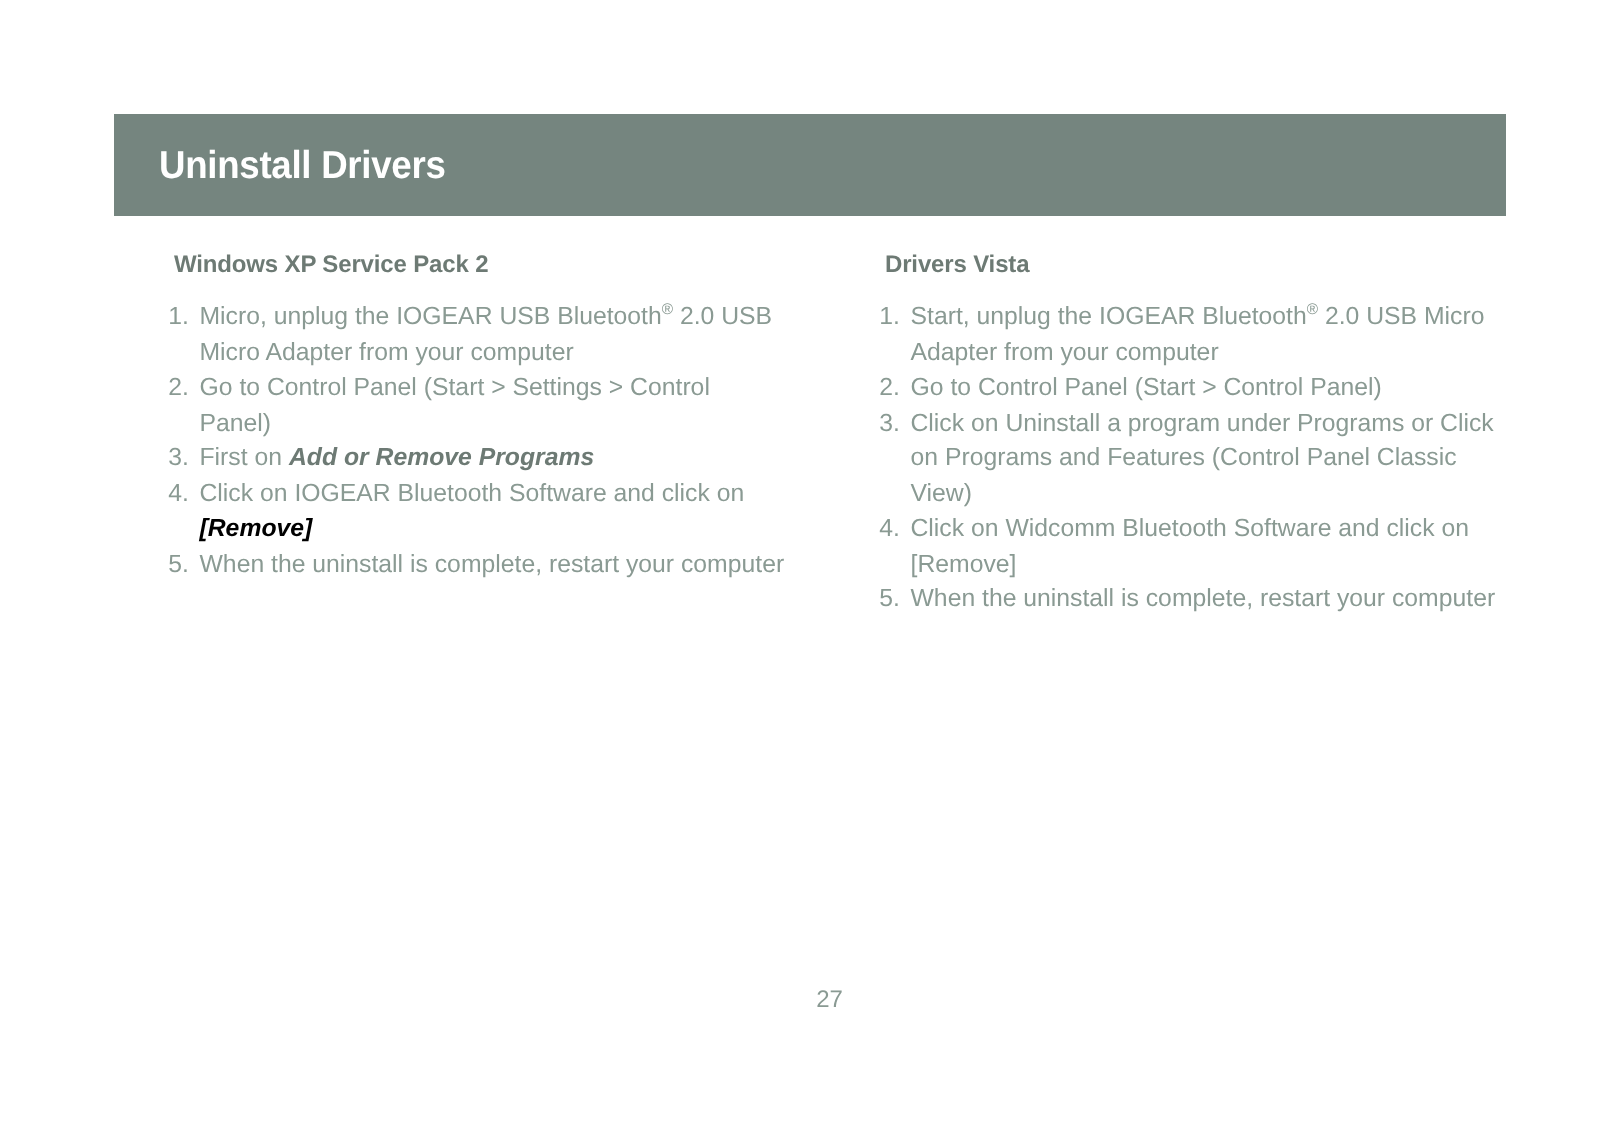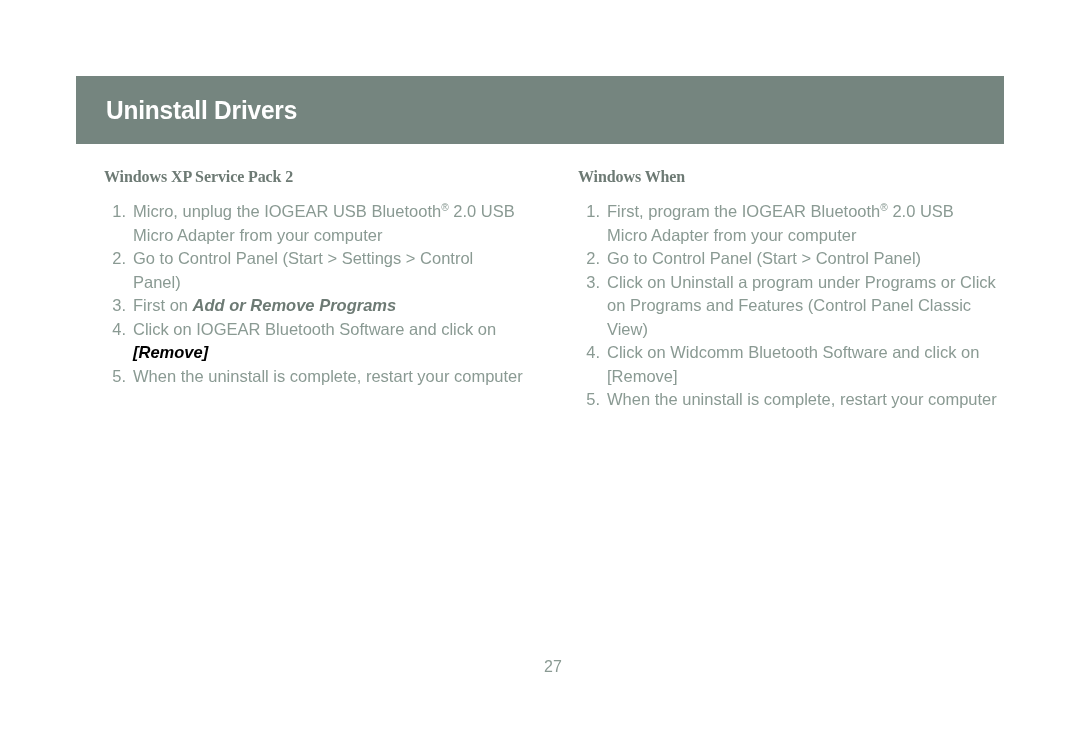--- a/index.html
+++ b/index.html
@@ -63,25 +63,25 @@
   }
   .col {
     position: absolute;
     top: 0;
   }
   .col-left  { left: 104px; width: 420px; }
   .col-right { left: 578px; width: 420px; }
 
   .col-heading {
     color: #6d7a74;
-    font-family: Liberation Serif, serif;
+    font-family: Liberation Sans, sans-serif;
     font-weight: bold;
     font-size: 16px;
     letter-spacing: -0.1px;
-    margin: 0 0 14px 0;
+    margin: 0 0 14px 12px;
     white-space: nowrap;
   }
 
   ol.steps {
     list-style: none;
     margin: 0;
     padding: 0;
     color: #8a9a93;
     font-family: "Liberation Sans", sans-serif;
     font-size: 16.5px;
@@ -158,25 +158,25 @@
             <span class="txt"><span>Click on IOGEAR Bluetooth Software and click on </span><span class="b" style="color: #000000;">[Remove]</span></span>
           </li>
           <li>
             <span class="num">5.</span>
             <span class="txt"><span>When the uninstall is complete, restart your computer</span></span>
           </li>
         </ol>
     </div>
 
     <div class="col col-right">
-      <h2 class="col-heading" style="color: rgb(109, 122, 116);">Windows When</h2>
+      <h2 class="col-heading" style="color: rgb(109, 122, 116);">Drivers Vista</h2>
       <ol class="steps" style="color: rgb(138, 154, 147);">
           <li>
             <span class="num">1.</span>
-            <span class="txt"><span>First, program the IOGEAR Bluetooth</span><sup class="reg">®</sup><span> 2.0 USB Micro Adapter from your computer</span></span>
+            <span class="txt"><span>Start, unplug the IOGEAR Bluetooth</span><sup class="reg">®</sup><span> 2.0 USB Micro Adapter from your computer</span></span>
           </li>
           <li>
             <span class="num">2.</span>
             <span class="txt"><span>Go to Control Panel (Start &gt; Control Panel)</span></span>
           </li>
           <li>
             <span class="num">3.</span>
             <span class="txt"><span>Click on Uninstall a program under Programs or Click on Programs and Features (Control Panel Classic View)</span></span>
           </li>
           <li>

